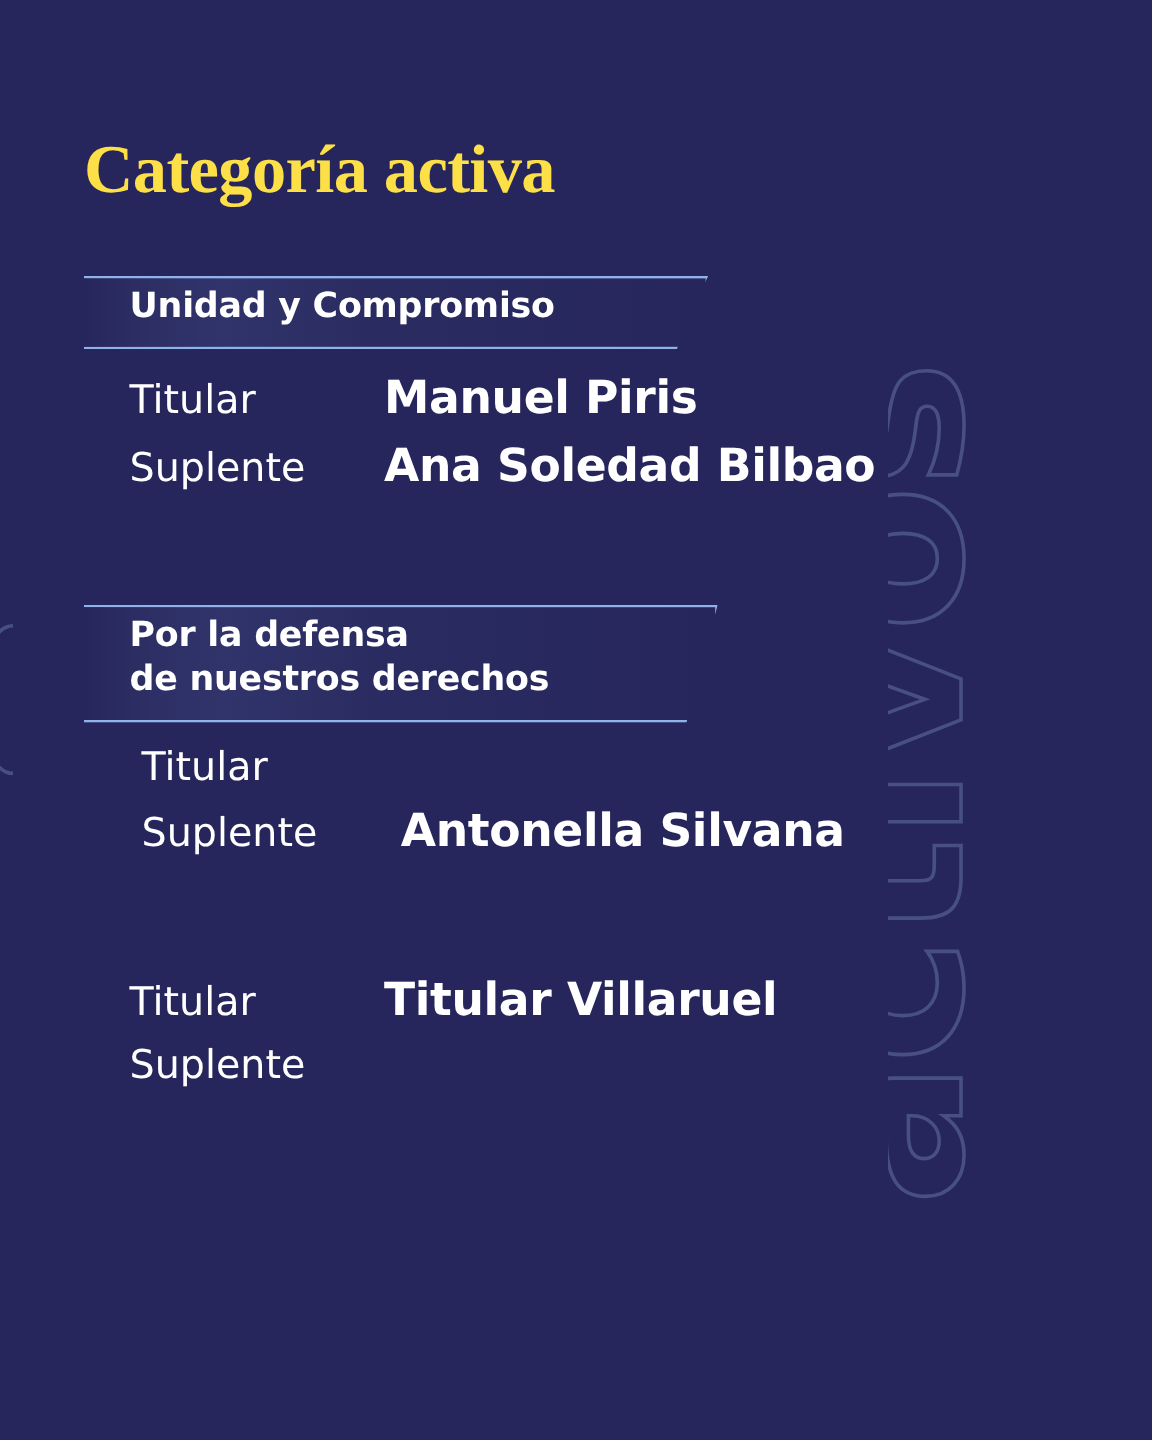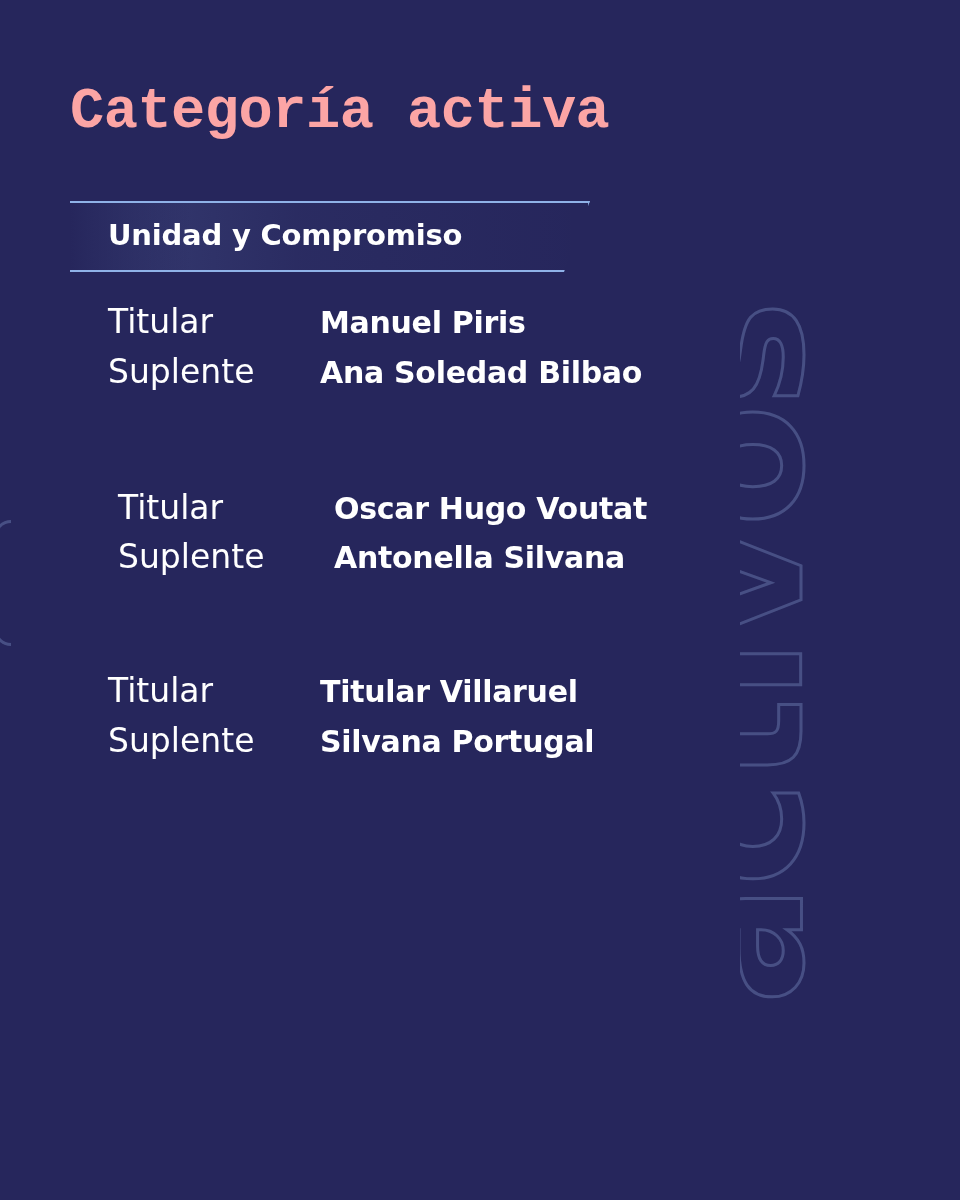--- a/index.html
+++ b/index.html
@@ -58,41 +58,41 @@
 
   
   .content {
     position: relative;
     z-index: 2;
     padding: 0 0 0 70px;
   }
 
   .page-title {
     margin: 0;
-    padding-top: 83px;
-    font-family: Liberation Mono, monospace;
+    padding-top: 112px;
+    font-family: Liberation Serif, serif;
     font-size: 57px;
     font-weight: 700;
     letter-spacing: -0.5px;
-    color: #fca5a5;
+    color: #fde047;
     line-height: 1.05;
   }
 
   .group { position: relative; }
   .group.g1 { margin-top: 58px; }
   .group.g2 { margin-top: 88px; }
   .group.g3 { margin-top: 86px; }
 
   
   .banner {
     position: relative;
     display: block;
     width: 530px;
     box-sizing: border-box;
-    padding: 14px 20px 16px 38px;
+    padding: 4px 20px 16px 38px;
     border: 2px solid #8fb2e8;
     border-left: none;
     color: #ffffff;
     font-family: "DejaVu Sans", sans-serif;
     font-size: 29px;
     font-weight: 700;
     line-height: 1.28;
     letter-spacing: -0.2px;
     -webkit-clip-path: polygon(0 0, 100% 0, calc(100% - 26px) 100%, 0 100%);
     clip-path: polygon(0 0, 100% 0, calc(100% - 26px) 100%, 0 100%);
@@ -106,40 +106,40 @@
     width: 120px;
     background: linear-gradient(90deg, rgba(38,38,92,1) 0%, rgba(38,38,92,0) 100%);
     pointer-events: none;
   }
   .banner .banner-text { position: relative; z-index: 1; white-space: pre-line; }
   .banner.b1 { width: 520px; }
   .banner.b2 { width: 528px; }
   .banner.b3 { width: 528px; }
 
   .roles {
-    margin-top: 26px;
+    margin-top: 13px;
     padding-left: 38px;
   }
   .role-row {
     display: flex;
     align-items: baseline;
     margin-bottom: 2px;
   }
   .role-label {
     font-family: "DejaVu Sans", sans-serif;
     font-size: 33px;
     font-weight: 400;
     color: #ffffff;
     width: 212px;
     flex: 0 0 212px;
     line-height: 1.45;
   }
   .role-name {
     font-family: "DejaVu Sans", sans-serif;
-    font-size: 30px;
+    font-size: 38px;
     font-weight: 700;
     color: #ffffff;
     line-height: 1.45;
     letter-spacing: -0.3px;
   }
 
   .group.g2 .roles { padding-left: 48px; }
   .group.g2 .role-label { width: 216px; flex: 0 0 216px; }
   .group.g3 .roles { padding-left: 38px; }
 </style>
@@ -166,38 +166,40 @@
         <span class="role-name">Manuel Piris</span>
       </div>
       <div class="role-row">
         <span class="role-label">Suplente</span>
         <span class="role-name">Ana Soledad Bilbao</span>
       </div>
     </div>
   </section>
 
   <section class="group g2">
+    <div class="banner b2">
+      <span class="banner-text">Por la defensa
+de nuestros derechos</span>
+    </div>
     <div class="roles">
       <div class="role-row">
         <span class="role-label">Titular</span>
-        <span class="role-name">Oscar Hugo Voutat</span>
       </div>
       <div class="role-row">
         <span class="role-label">Suplente</span>
         <span class="role-name">Antonella Silvana</span>
       </div>
     </div>
   </section>
 
   <section class="group g3">
     <div class="roles">
       <div class="role-row">
         <span class="role-label">Titular</span>
         <span class="role-name">Titular Villaruel</span>
       </div>
       <div class="role-row">
         <span class="role-label">Suplente</span>
-        <span class="role-name">Silvana Portugal</span>
       </div>
     </div>
   </section>
 
 </div>
 
 </body></html>

